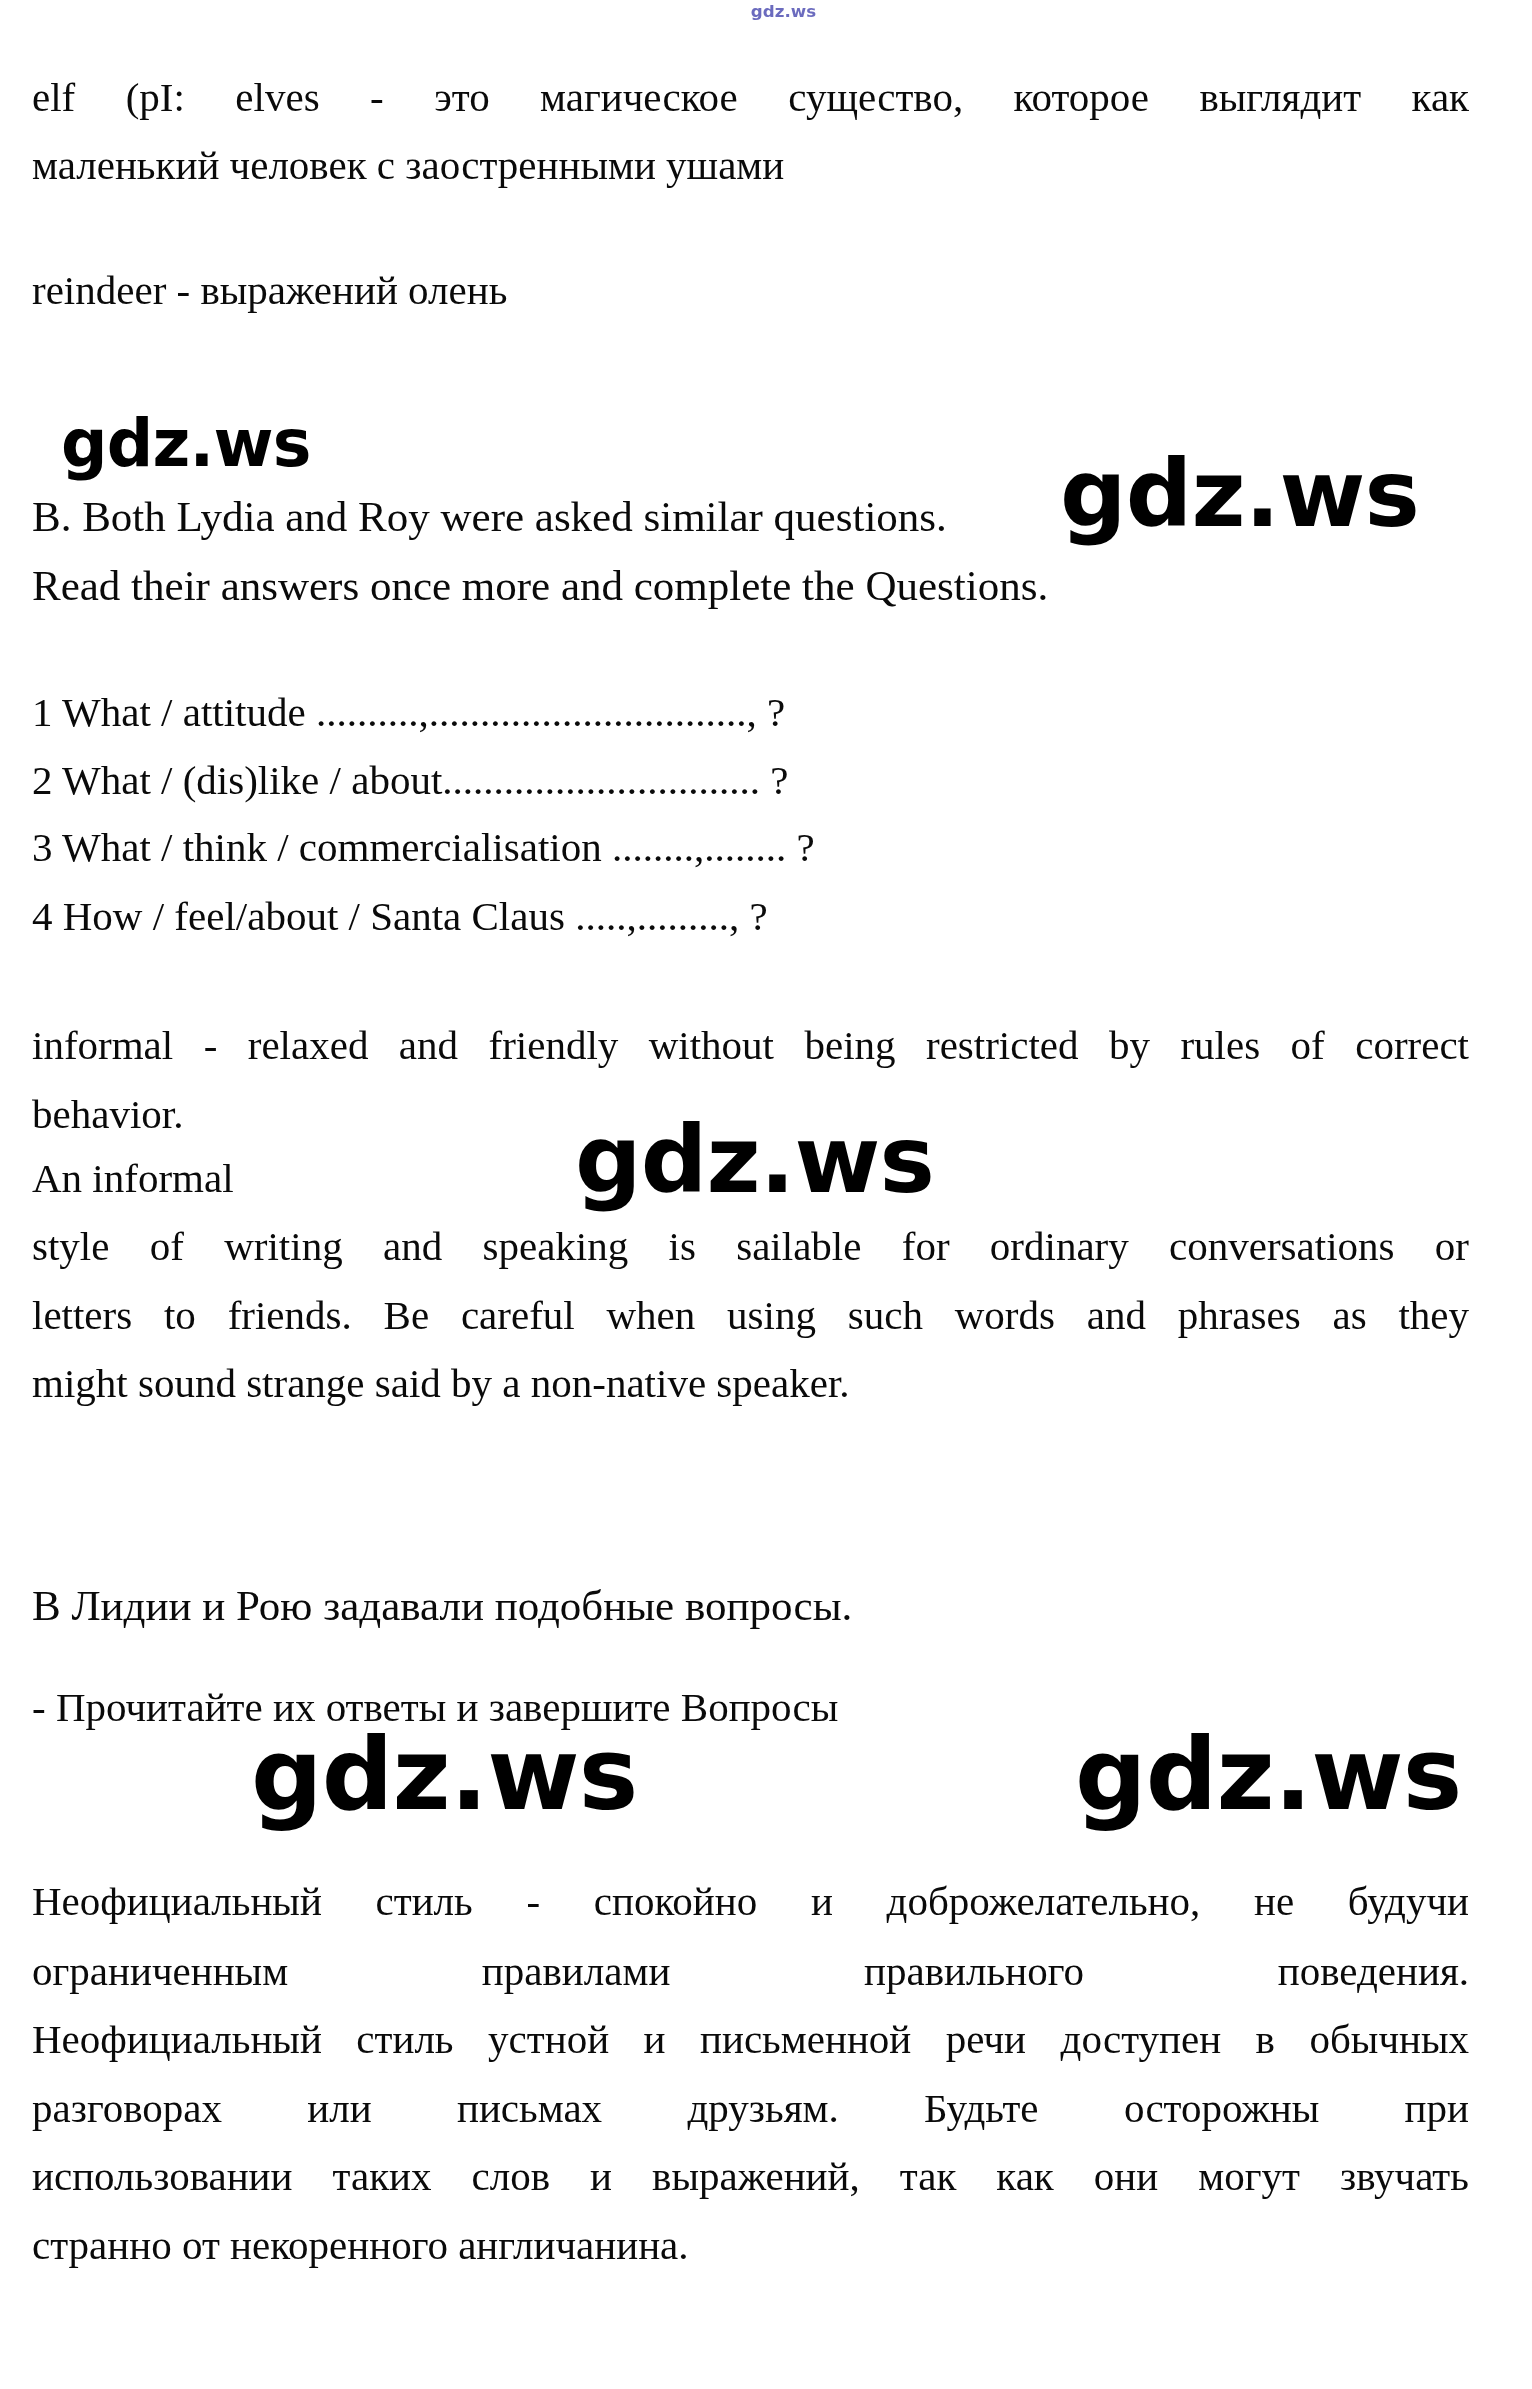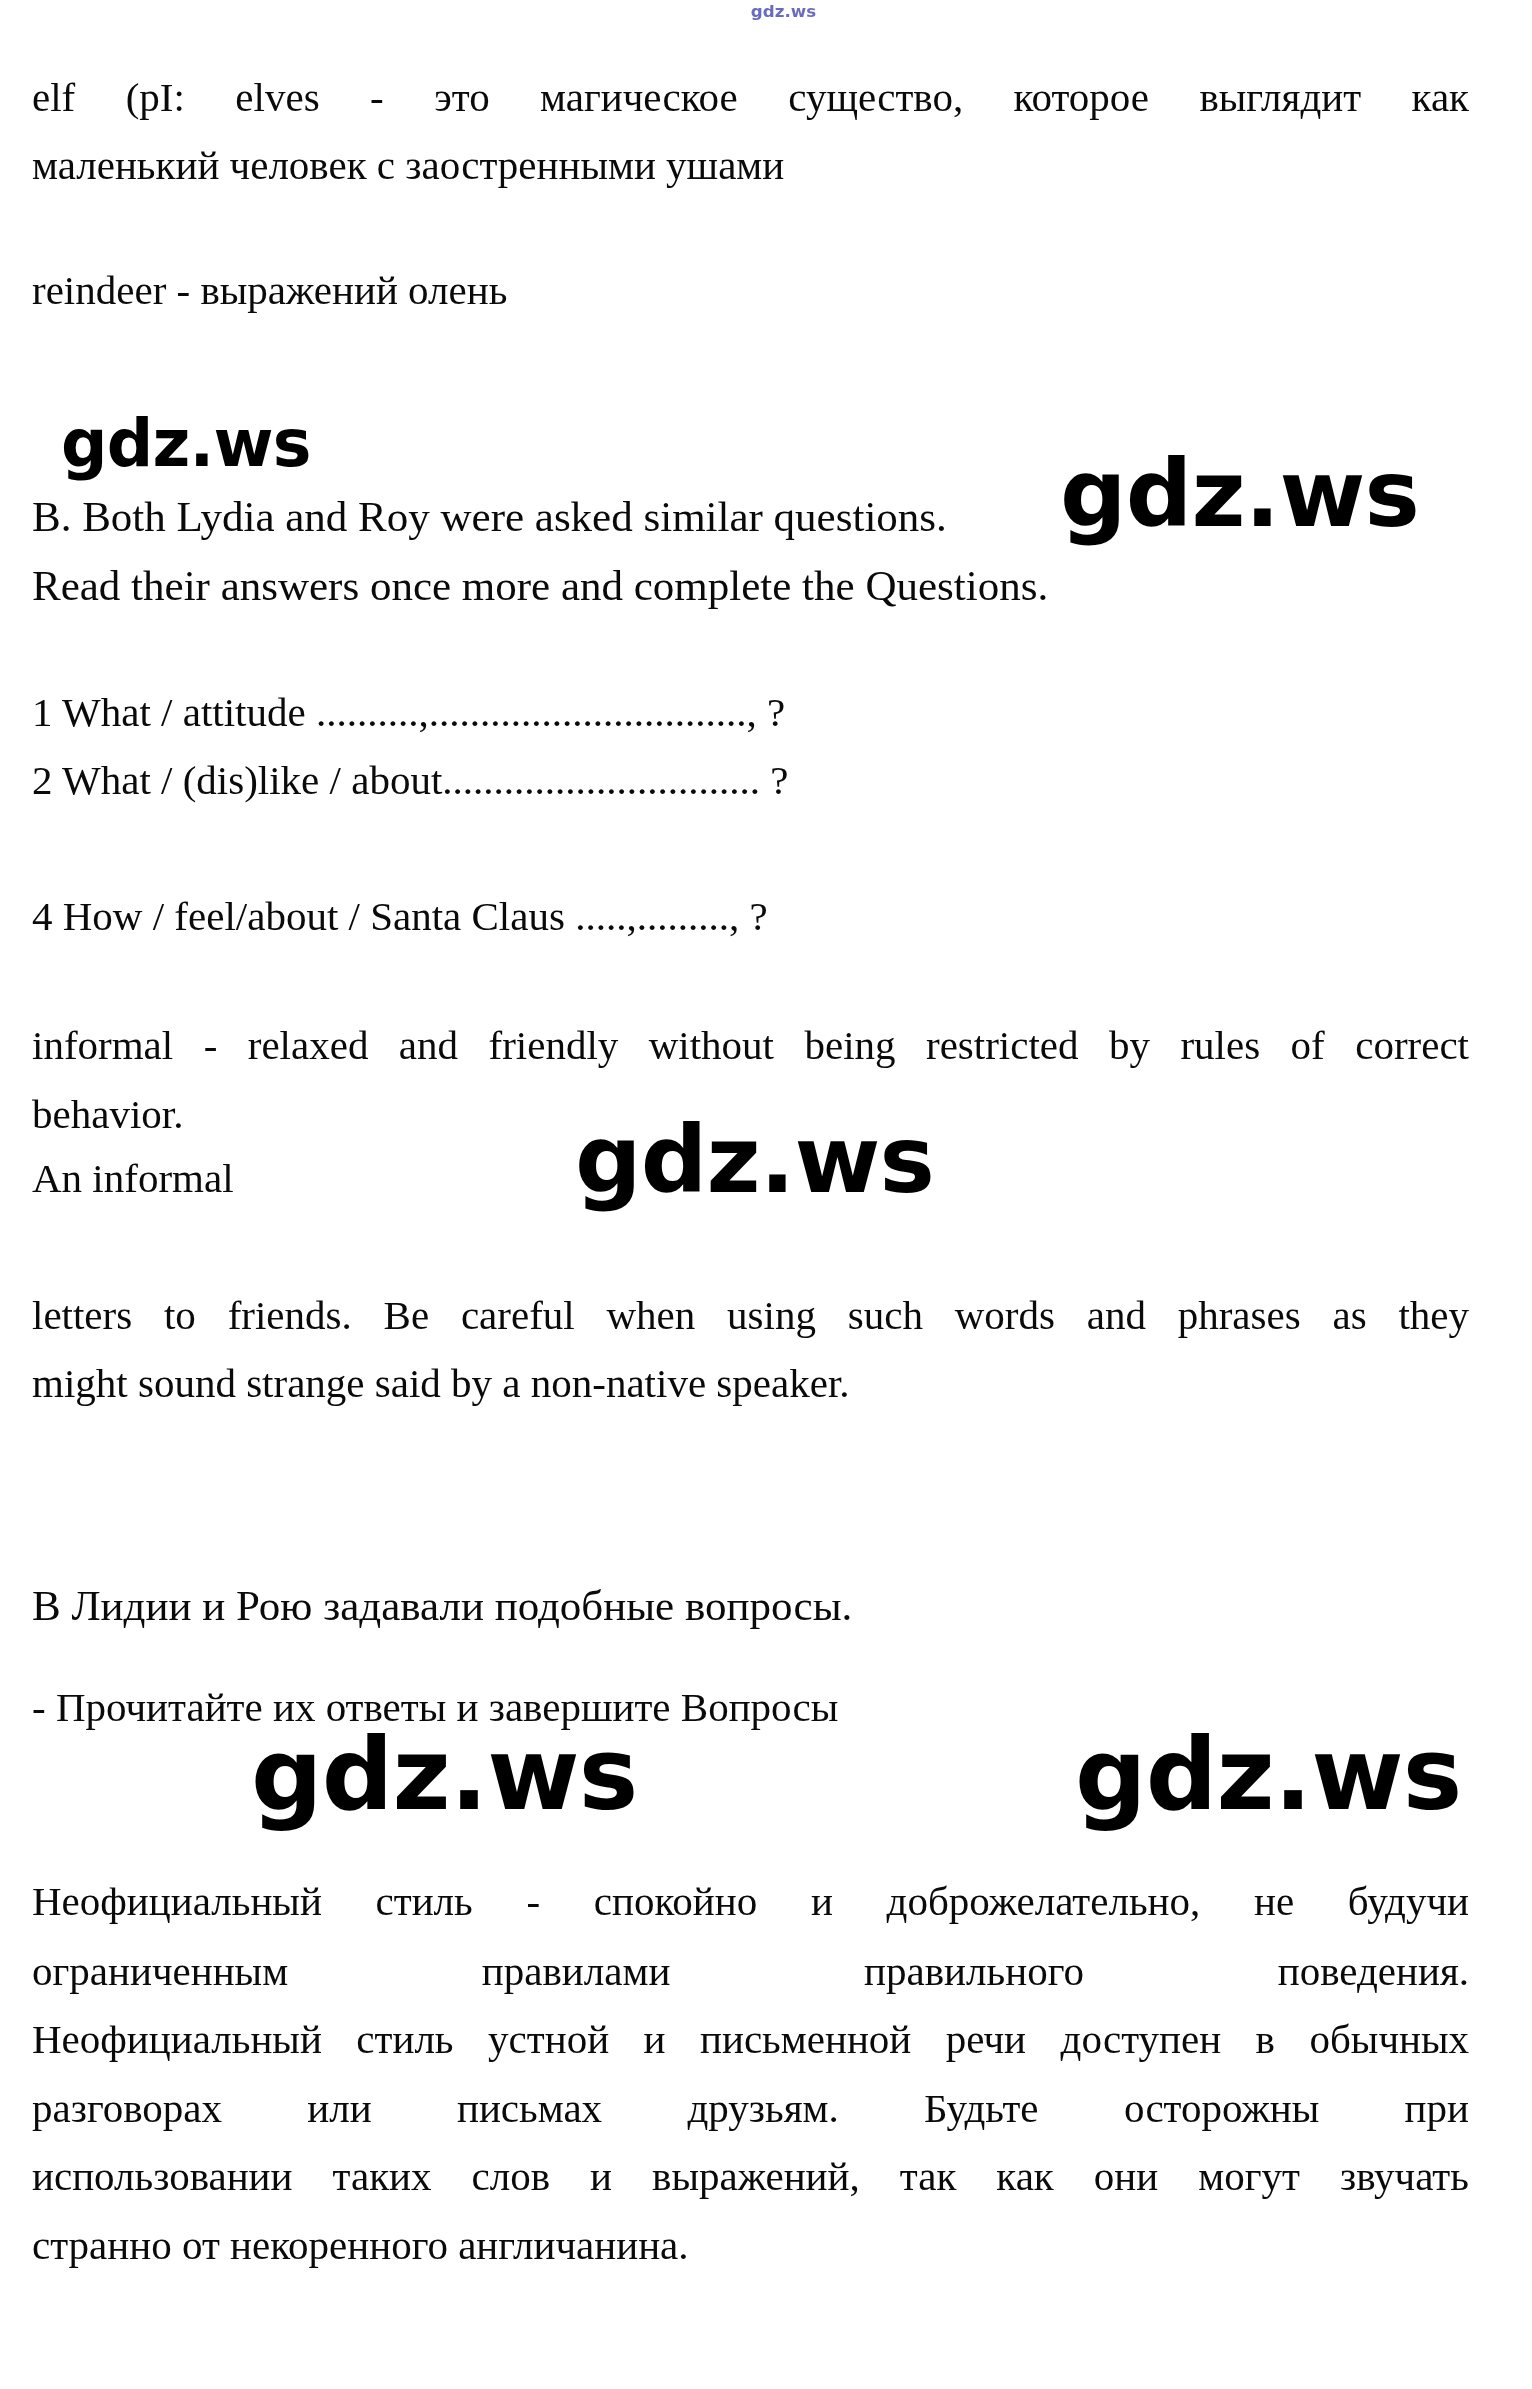--- a/index.html
+++ b/index.html
@@ -62,26 +62,28 @@
   <div class="t" style="top:268px">reindeer - выражений олень</div>
 
   <div class="wm" style="top:411px; left:61px; font-size:65px;">gdz.ws</div>
 
   <div class="t b" style="top:493px">B. Both Lydia and Roy were asked similar questions.</div>
   <div class="wm" style="top:448px; left:1060px; font-size:93px;">gdz.ws</div>
   <div class="t b" style="top:562px">Read their answers once more and complete the Questions.</div>
 
   <div class="t" style="top:690px">1 What / attitude ..........,..............................., ?</div>
   <div class="t" style="top:758px">2 What / (dis)like / about............................... ?</div>
+  <div class="t" style="top:825px">3 What / think / commercialisation ........,........ ?</div>
   <div class="t" style="top:894px">4 How / feel/about / Santa Claus .....,........., ?</div>
 
   <div class="t j" style="top:1023px">informal - relaxed and friendly without being restricted by rules of correct</div>
   <div class="t" style="top:1092px">behavior.</div>
   <div class="t" style="top:1156px">An informal</div>
   <div class="wm" style="top:1114px; left:575px; font-size:93px;">gdz.ws</div>
+  <div class="t j" style="top:1224px">style of writing and speaking is sailable for ordinary conversations or</div>
   <div class="t j" style="top:1293px">letters to friends. Be careful when using such words and phrases as they</div>
   <div class="t b" style="top:1582px">В Лидии и Рою задавали подобные вопросы.</div>
 
   <div class="t" style="top:1361px">might sound strange said by a non-native speaker.</div>
   <div class="t" style="top:1685px">- Прочитайте их ответы и завершите Вопросы</div>
 
   <div class="wm" style="top:1725px; left:251px;  font-size:100px;">gdz.ws</div>
   <div class="wm" style="top:1725px; left:1075px; font-size:100px;">gdz.ws</div>
 
   <div class="t j" style="top:1879px">Неофициальный стиль - спокойно и доброжелательно, не будучи</div>

